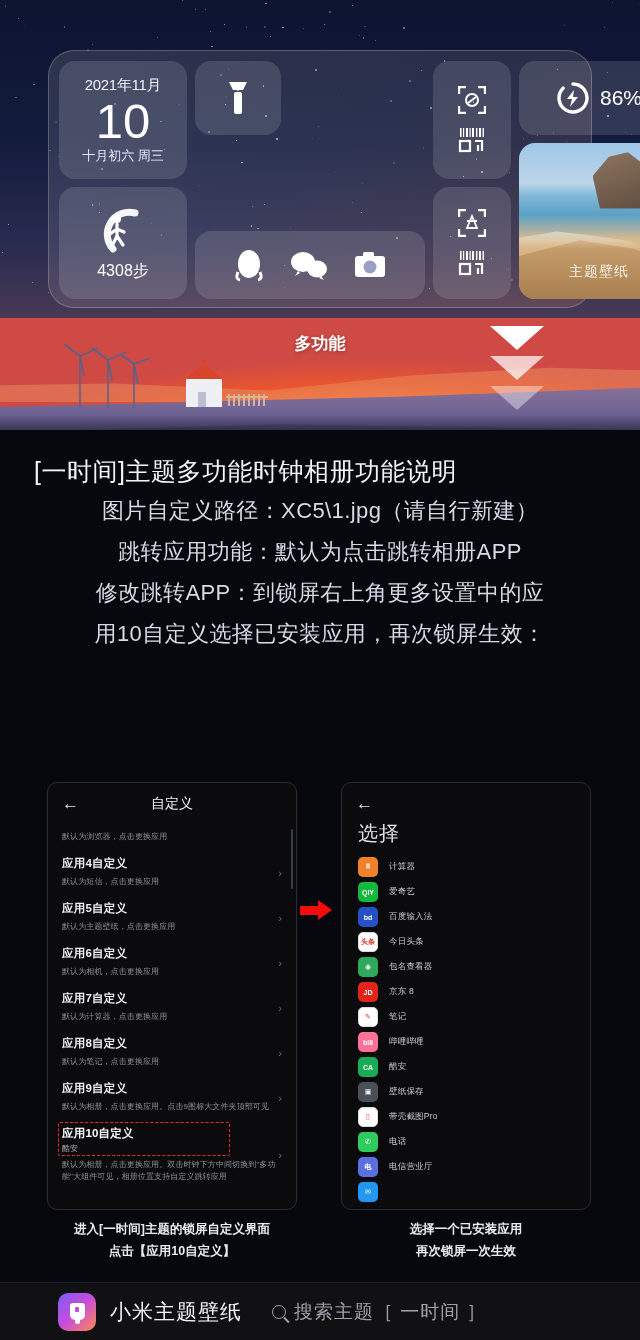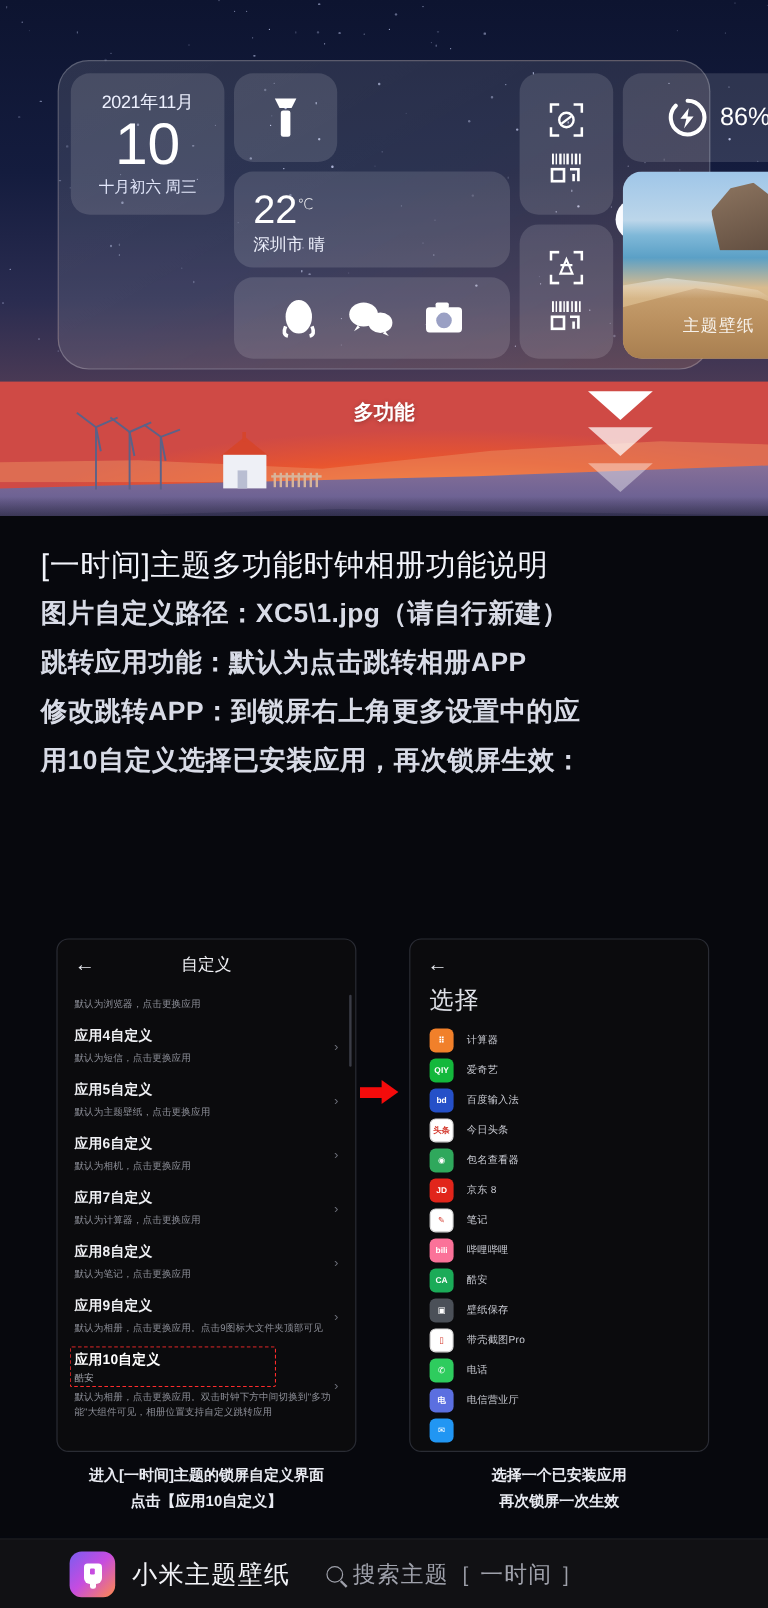--- a/index.html
+++ b/index.html
@@ -88,21 +88,21 @@
      border-left:27px solid transparent; border-right:27px solid transparent; border-top:24px solid #fff; }
   .chev.c2 { opacity:.72; } .chev.c3 { opacity:.40; }
   .windmill { position:absolute; }
 
   
   .body-wrap { position:absolute; left:0; top:430px; width:640px; height:850px; background:#07080d; }
   .fade-top { position:absolute; left:0; top:-16px; width:640px; height:40px;
       background:linear-gradient(180deg, rgba(60,50,90,0.0), #07080d); }
   .desc { padding:22px 34px 0 34px; }
   .desc h1 { font-size:25px; font-weight:400; color:#f2f4fb; letter-spacing:0.5px; line-height:38px; }
-  .desc p { font-size:22px; font-weight:700; color:#d8dbe6; line-height:41px; letter-spacing:0.4px; }
+  .desc p { font-size:22px; font-weight:400; color:#d8dbe6; line-height:41px; letter-spacing:0.4px;text-align:center; }
 
   
   .phones { position:absolute; left:0; top:782px; width:640px; height:430px; }
   .phone {
     position:absolute; top:0; width:250px; height:428px;
     background:#0b0b0d; border:1px solid #2a2c34; border-radius:10px; overflow:hidden;
   }
   .phone-l { left:47px; }
   .phone-r { left:341px; }
   .ph-head { display:flex; align-items:center; padding:12px 14px 4px 14px; position:relative; }
@@ -317,26 +317,29 @@
         </div>
 
         <div class="tile t-batt">
           <svg width="34" height="34" viewBox="0 0 34 34">
             <path d="M17 3 a14 14 0 1 1 -9.9 4.1" stroke="#fff" stroke-width="3.4" fill="none" stroke-linecap="round"></path>
             <path d="M18 9 L11 18 h5 l-2 8 8-10 h-5 z" fill="#fff"></path>
           </svg>
           <span class="pct">86%</span>
         </div>
 
-        <div class="tile t-weather">
-          <div class="tmp"><span>22</span><sup>℃</sup></div>
-          <div class="city">深圳市  晴</div>
-          <div class="moon-ball"></div>
-        </div>
-
+
+        <div class="tile t-steps">
+          <svg width="60" height="52" viewBox="0 0 60 52">
+            <path d="M20 44 a22 22 0 0 1 22 -36" stroke="#fff" stroke-width="7" fill="none" stroke-linecap="round" opacity="0.95"></path>
+            <circle cx="24" cy="14" r="4" fill="#fff"></circle>
+            <path d="M24 19 l0 12 M24 24 l-7 5 M24 24 l7 3 M24 31 l-5 10 M24 31 l6 9" stroke="#fff" stroke-width="3.2" fill="none" stroke-linecap="round"></path>
+          </svg>
+          <div class="cnt">4308步</div>
+        </div>
 
         <div class="tile t-social">
           <svg width="30" height="34" viewBox="0 0 30 34">
             <ellipse cx="15" cy="16" rx="11" ry="14" fill="#fff"></ellipse>
             <path d="M4 24 q-3 7 2 8 M26 24 q3 7 -2 8" stroke="#fff" stroke-width="3" fill="none"></path>
           </svg>
           <svg width="38" height="30" viewBox="0 0 38 30">
             <ellipse cx="13" cy="12" rx="12" ry="10" fill="#fff"></ellipse>
             <path d="M8 21 l-3 5 5-3z" fill="#fff"></path>
             <ellipse cx="27" cy="19" rx="10" ry="8.5" fill="#fff"></ellipse>

